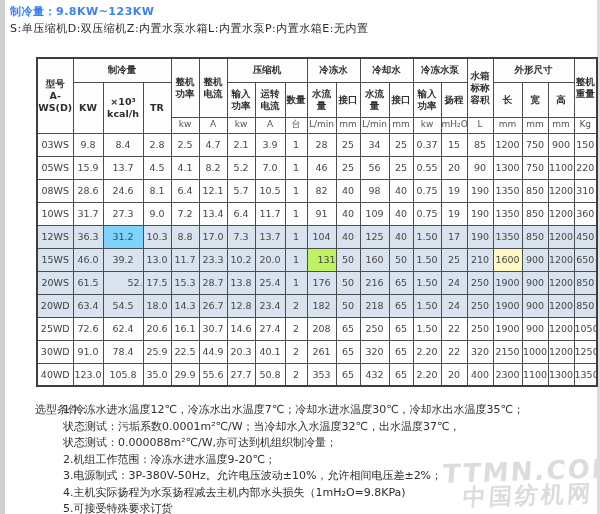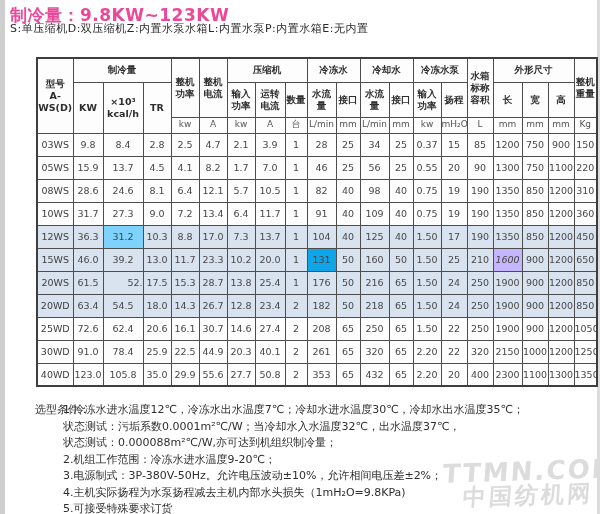--- a/index.html
+++ b/index.html
@@ -8,21 +8,21 @@
     background:#ffffff;
     font-family:"DejaVu Sans","Liberation Sans",sans-serif;
     color:#333;
   }
   .edge-strip{position:absolute;top:0;bottom:0;background:#cfcfcf;}
   .edge-left{left:0;width:5px;}
   .edge-right{right:0;width:3px;background:#dcdcdc;}
 
   .page-title{
     position:absolute;left:10px;top:4px;
-    font-size:17px;font-weight:bold;color:#ec4899;letter-spacing:.5px;
+    font-size:11px;font-weight:bold;color:#3b82f6;letter-spacing:.5px;
   }
   .page-subtitle{
     position:absolute;left:10px;top:21px;
     font-size:11px;color:#2b2b2b;letter-spacing:.5px;
   }
 
   table.spec{
     position:absolute;left:36px;top:57px;
     width:560px;border-collapse:collapse;table-layout:fixed;
     border:2px solid #3e3e3e;
@@ -178,21 +178,21 @@
         <td>900</td>
         <td>150</td>
       </tr>
       <tr>
         <td class="model">05WS</td>
         <td>15.9</td>
         <td>13.7</td>
         <td>4.5</td>
         <td>4.1</td>
         <td>8.2</td>
-        <td>1.7</td>
+        <td>5.2</td>
         <td>7.0</td>
         <td>1</td>
         <td>46</td>
         <td>25</td>
         <td>56</td>
         <td>25</td>
         <td>0.55</td>
         <td>20</td>
         <td>90</td>
         <td>1300</td>
@@ -269,28 +269,28 @@
       <tr>
         <td class="model" style="background: rgb(216, 227, 239); margin-left: 35px;">15WS</td>
         <td style="background: rgb(216, 227, 239);">46.0</td>
         <td style="background: rgb(216, 227, 239);">39.2</td>
         <td style="background: rgb(216, 227, 239);">13.0</td>
         <td style="background: rgb(216, 227, 239);">11.7</td>
         <td style="background: rgb(216, 227, 239);">23.3</td>
         <td style="background: rgb(216, 227, 239);">10.2</td>
         <td style="background: rgb(216, 227, 239);">20.0</td>
         <td style="background: rgb(216, 227, 239);">1</td>
-        <td style="background: #0ea5e9;">131</td>
+        <td style="background: #bef264; text-align: right;">131</td>
         <td style="background: rgb(216, 227, 239);">50</td>
         <td style="background: rgb(216, 227, 239);">160</td>
         <td style="background: rgb(216, 227, 239);">50</td>
         <td style="background: rgb(216, 227, 239);">1.50</td>
         <td style="background: rgb(216, 227, 239);">25</td>
         <td style="background: rgb(216, 227, 239);">210</td>
-        <td style="background: #c4b5fd; font-style: italic;">1600</td>
+        <td style="background: #fef9c3;">1600</td>
         <td style="background: rgb(216, 227, 239);">900</td>
         <td style="background: rgb(216, 227, 239);">1200</td>
         <td style="background: rgb(216, 227, 239); margin-top: 45px;">650</td>
       </tr>
       <tr>
         <td class="model" style="background: rgb(216, 227, 239);">20WS</td>
         <td style="background: rgb(216, 227, 239);">61.5</td>
         <td style="background: rgb(216, 227, 239); padding-left: 24px;">52.9</td>
         <td style="background: rgb(216, 227, 239);">17.5</td>
         <td style="background: rgb(216, 227, 239);">15.3</td>

